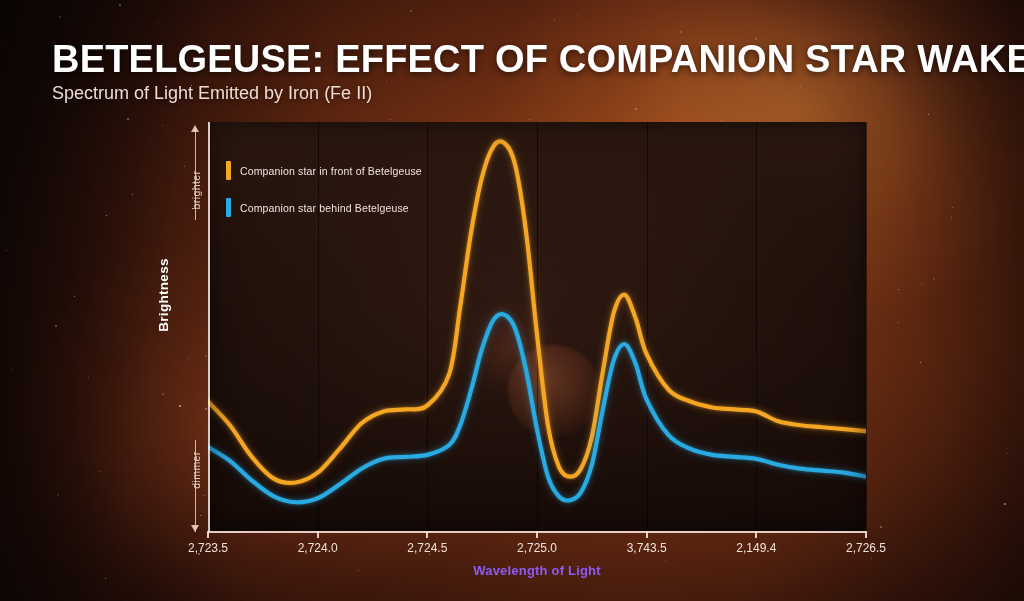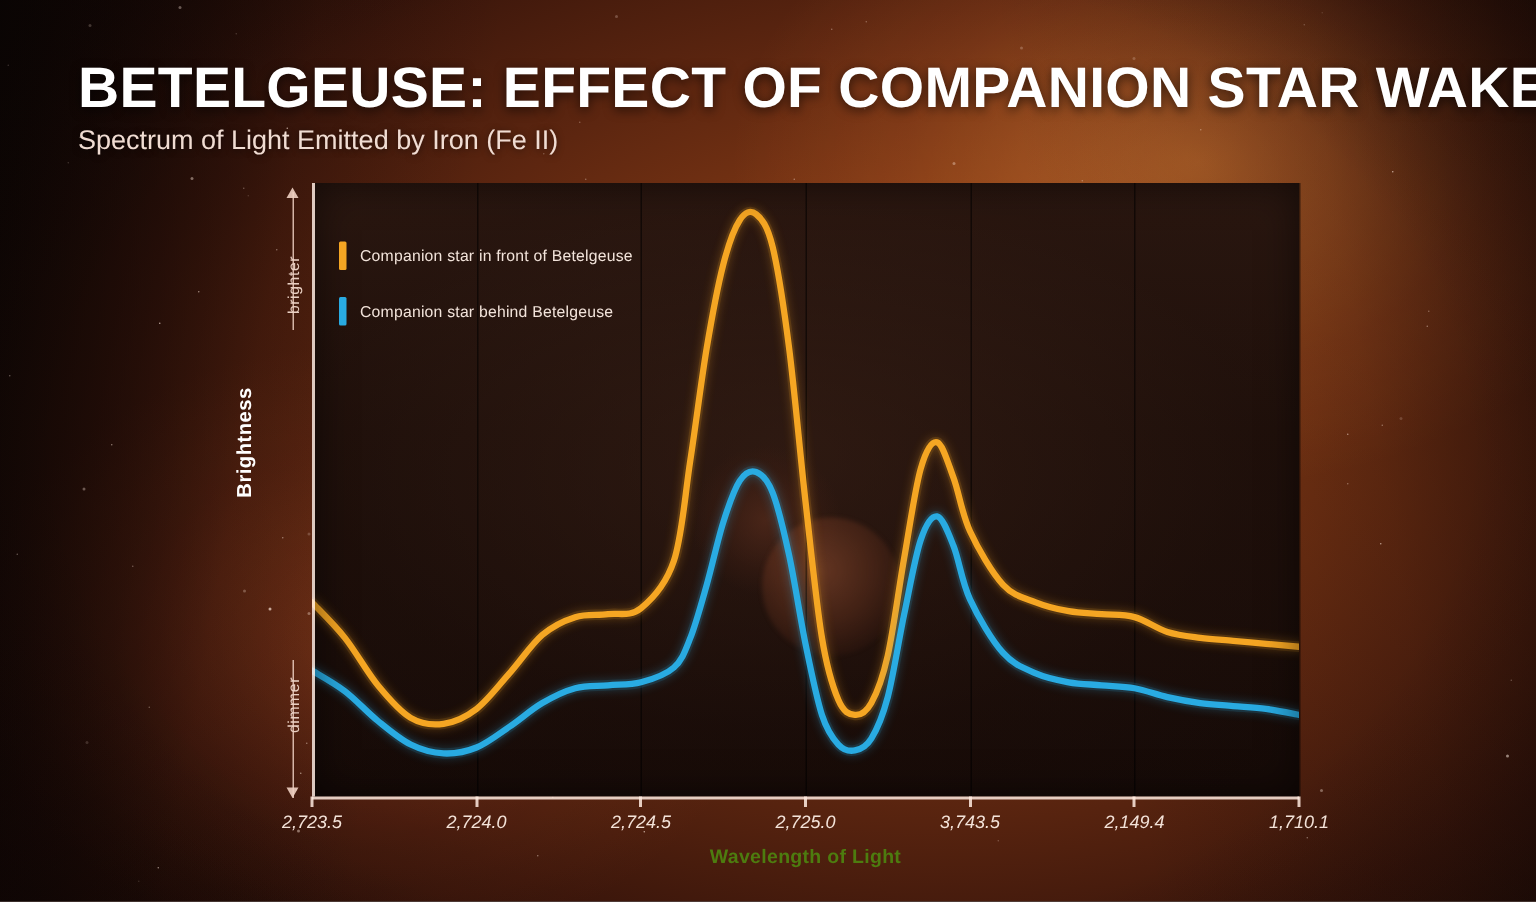--- a/index.html
+++ b/index.html
@@ -66,23 +66,23 @@
   .legend{position:absolute;left:18px;top:21px;}
   .legend-row{display:flex;align-items:center;margin-bottom:10px;margin-top:18px;}
   .legend-swatch{width:5px;height:19px;border-radius:1px;margin-right:9px;flex:none;}
   .legend-label{font-size:10.5px;color:#f2e3da;white-space:nowrap;letter-spacing:.15px;}
 
   
   .x-axis{position:absolute;left:208px;top:531px;width:658px;height:1px;}
   .x-axis .line{position:absolute;left:0;right:0;top:0;height:2px;background:rgba(255,235,225,.85);}
   .x-axis .tick{position:absolute;top:0;width:2px;height:7px;background:rgba(255,235,225,.85);}
   .x-tick-label{position:absolute;top:10px;font-size:12px;color:#f3e2d8;
-    transform:translateX(-50%);white-space:nowrap;font-style:italic;}
+    transform:translateX(-50%);white-space:nowrap;}
   .x-title{position:absolute;left:208px;top:563px;width:658px;text-align:center;
-    font-size:13px;font-weight:bold;color:#4d7c0f;letter-spacing:.2px;}
+    font-size:13px;font-weight:bold;color:#8b5cf6;letter-spacing:.2px;}
   .x-subtitle{position:absolute;left:208px;top:579px;width:658px;text-align:center;
     font-size:11px;color:#f0ddd3;}
 
   .y-title{position:absolute;left:163px;top:295px;font-size:13.5px;font-weight:bold;color:#ffffff;
     transform:translate(-50%,-50%) rotate(-90deg);white-space:nowrap;letter-spacing:.3px;}
   .y-end{position:absolute;left:196px;font-size:10.5px;color:#e8cfc2;
     transform:translate(-50%,-50%) rotate(-90deg);white-space:nowrap;letter-spacing:.4px;}
   .y-brighter{top:190px;}
   .y-dimmer{top:470px;}
   .y-arrow{position:absolute;left:195px;width:1px;background:rgba(238,208,194,.85);}
@@ -300,17 +300,17 @@
       <div class="x-tick-label" style="left: 109.667px;">2,724.0</div>
       <div class="tick" style="left: 218.333px;"></div>
       <div class="x-tick-label" style="left: 219.333px;">2,724.5</div>
       <div class="tick" style="left: 328px;"></div>
       <div class="x-tick-label" style="left: 329px;">2,725.0</div>
       <div class="tick" style="left: 437.667px;"></div>
       <div class="x-tick-label" style="left: 438.667px;">3,743.5</div>
       <div class="tick" style="left: 547.333px;"></div>
       <div class="x-tick-label" style="left: 548.333px;">2,149.4</div>
       <div class="tick" style="left: 657px;"></div>
-      <div class="x-tick-label" style="left: 658px;">1,710.1</div>
+      <div class="x-tick-label" style="left: 658px;">2,726.5</div>
     </div>
   <div class="x-title">Wavelength of Light</div>
 
 </div>
 
 </body></html>

